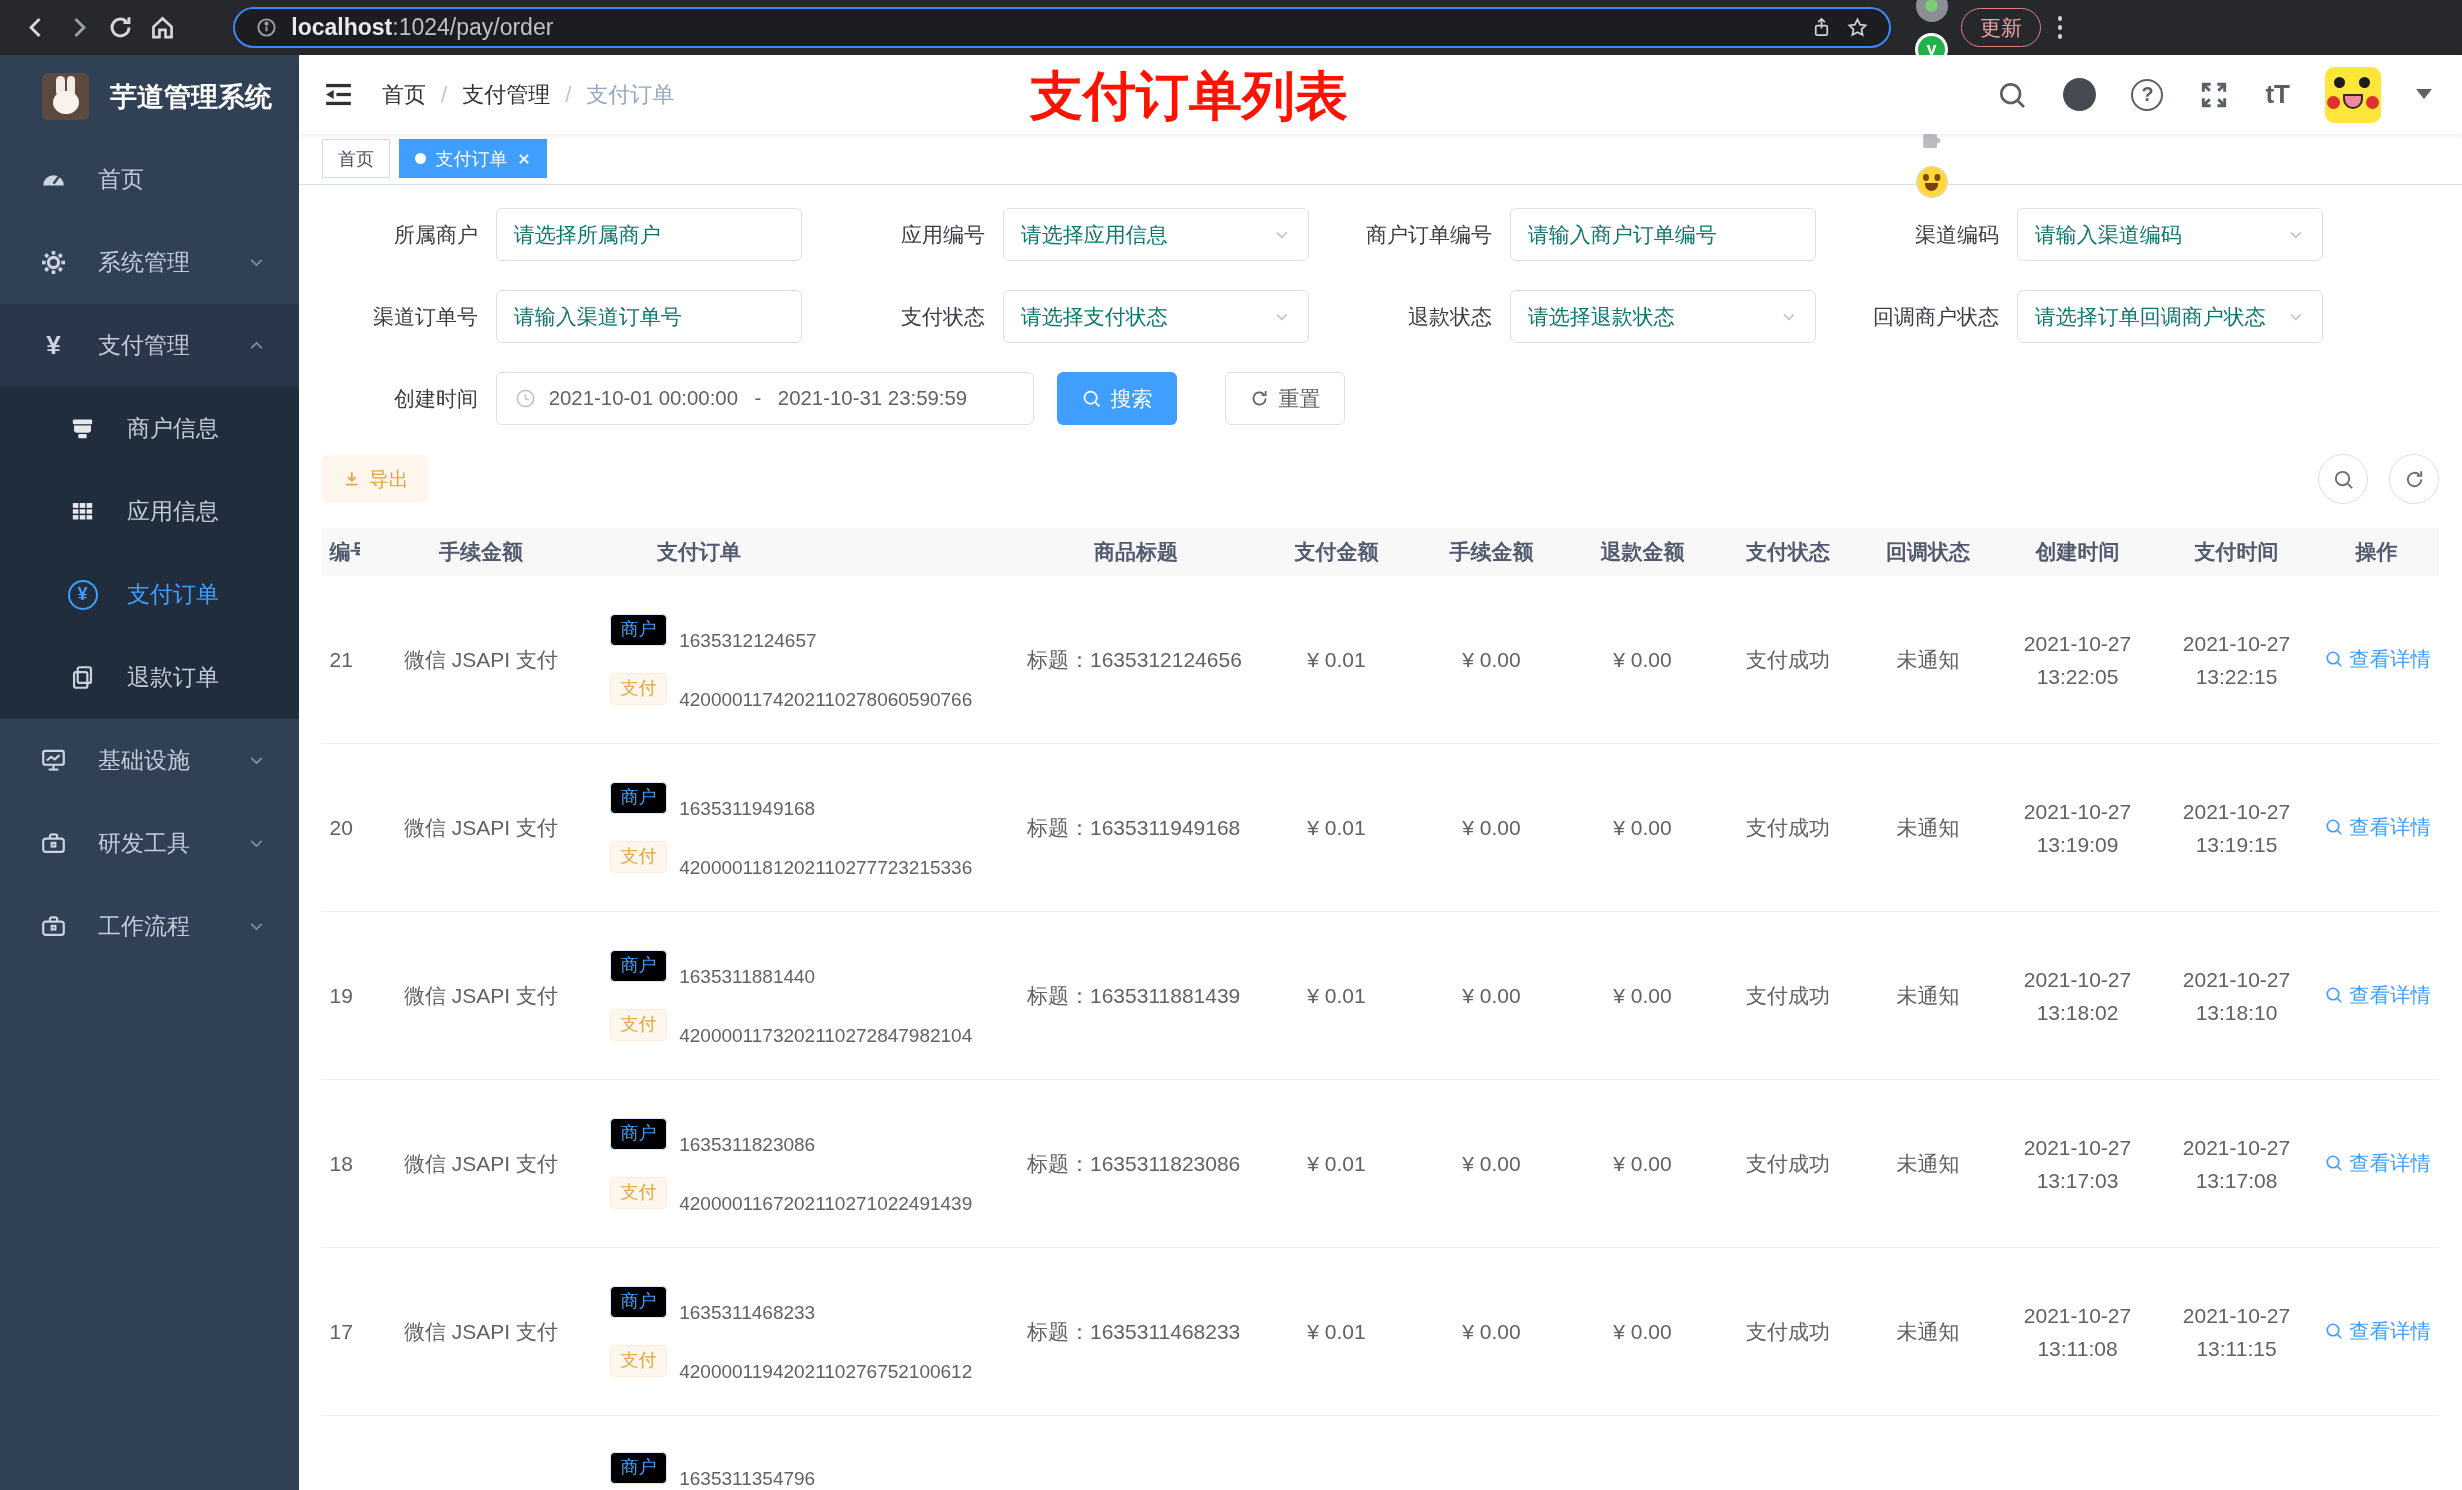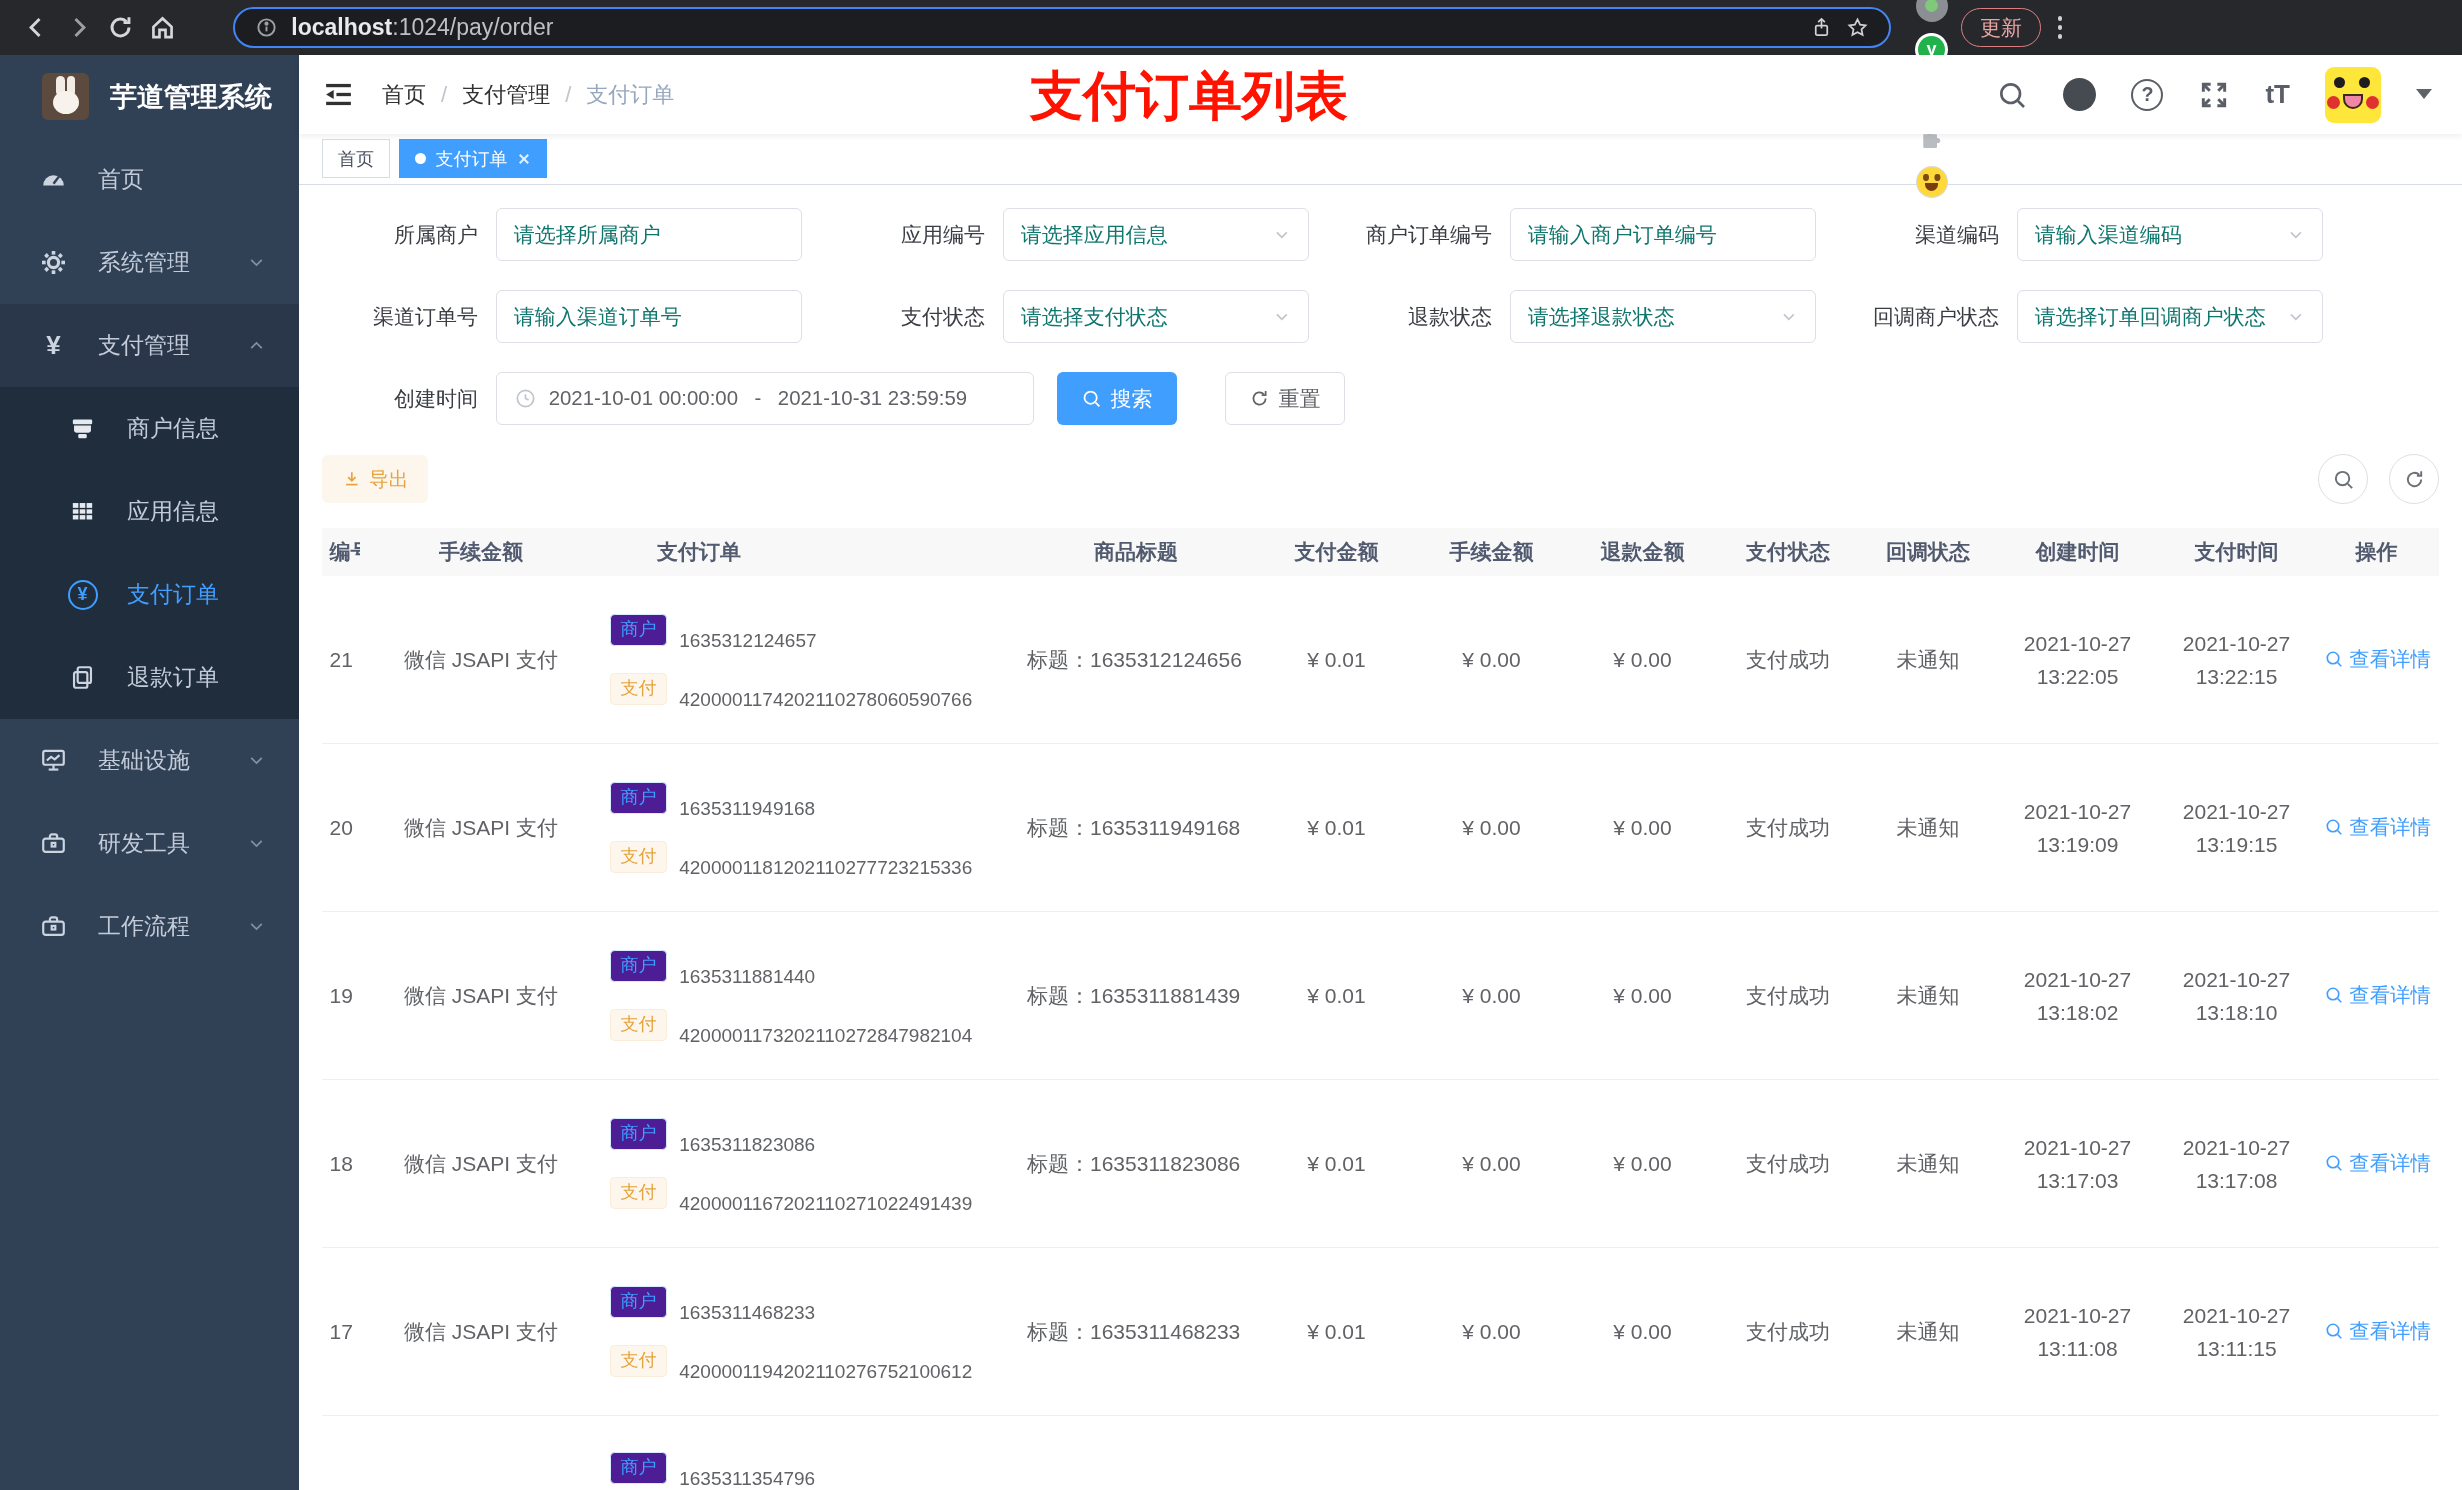--- a/index.html
+++ b/index.html
@@ -132,21 +132,21 @@
   .cols { display:grid; grid-template-columns:38px 242px 413px 242px 159px 151px 151px 140px 140px 159px 159px 121px; }
   .t-head { background:#f8f8f9; height:48px; align-items:center; font-size:21px; font-weight:bold; color:#515a6e; }
   .th, .td { padding:0 7.6px; white-space:nowrap; overflow:hidden; }
   .th.center, .td.center { text-align:center; }
   .th.order-h { padding-left:55px; }
   .t-row { border-bottom:0.8px solid #ebeef5; height:168px; align-items:center; font-size:21px; color:#606266; }
   .order-cell { display:flex; flex-direction:column; gap:15px; justify-content:center; }
   .order-line { display:flex; align-items:center; gap:12px; }
   .ono { font-size:19px; color:#606266;margin-top:22px; }
   .tag { font-size:18px; padding:3.8px 9.8px; border-radius:4.5px; line-height:1.3; flex:none; }
-  .tag-m { color:#409eff; background:#4c1d95; border:0.8px solid #d9ecff; }
+  .tag-m { color:#409eff; background:#000000; border:0.8px solid #d9ecff; }
   .tag-p { color:#e6a23c; background:#fdf6ec; border:0.8px solid #faecd8; }
   .title-cell { padding-left:12px; }
   .dates { line-height:33px; }
   .link { color:#409eff; display:inline-flex; align-items:center; gap:6px; font-size:20.4px; cursor:pointer; }
   .link svg { width:19.7px; height:19.7px; }
   .partial { padding-top:30px; align-items:start; }
 </style>
 </head>
 <body>
 

